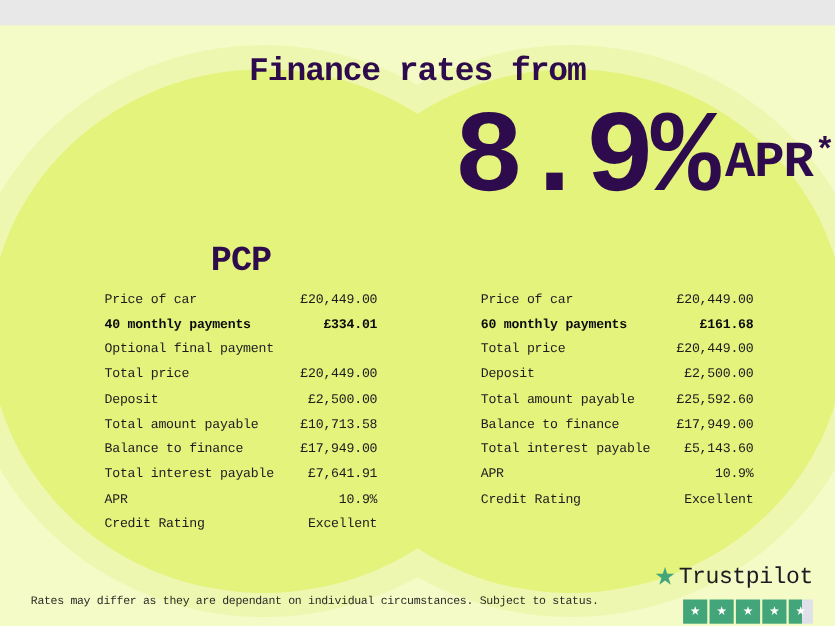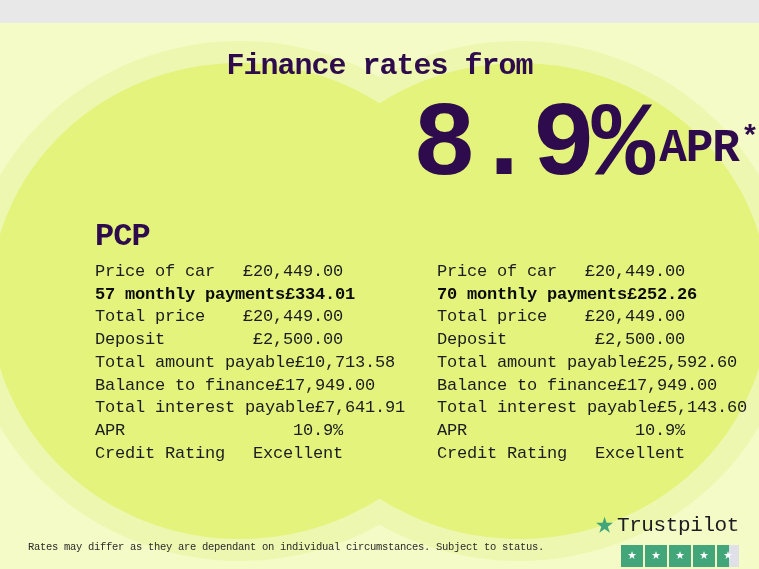--- a/index.html
+++ b/index.html
@@ -30,30 +30,30 @@
     position:absolute;top:62px;left:0;right:0;
     text-align:right;color:var(--heading,#2e0b4c);
     font-weight:700;font-size:106px;line-height:106px;letter-spacing:-4px;
     white-space:nowrap;
   }
   .rate-line .apr{font-size:46px;letter-spacing:-1px;vertical-align:13px;margin-left:8px;}
   .rate-line .ast{font-size:30px;letter-spacing:0;vertical-align:28px;margin-left:2px;}
 
   .col-header{
     position:absolute;top:196px;width:248px;
-    font-size:32px;line-height:36px;
+    text-align:center;font-size:32px;line-height:36px;
     font-weight:700;letter-spacing:-1px;
     color:var(--heading,#2e0b4c);
   }
   #pcp-header{left:95px;}
   #hp-header{left:437px;}
 
   .rows{
     position:absolute;top:238px;width:248px;
-    font-size:17px;color:var(--text,#1c1b20);
+    font-size:12px;color:var(--text,#1c1b20);
   }
   #pcp-rows{left:95px;}
   #hp-rows{left:437px;}
   .frow{
     display:flex;justify-content:space-between;align-items:baseline;
     line-height:22.7px;letter-spacing:-0.2px;white-space:nowrap;
   }
   .frow.bold{font-weight:700;color:var(--text-bold,#0b0b0e);}
 
   .disclaimer{
@@ -95,22 +95,26 @@
   <div class="rate-line"><span>8.9%</span><span class="apr">APR</span><span class="ast">*</span></div>
 
   <div class="col-header" id="pcp-header">PCP</div>
 
   <div class="rows" id="pcp-rows">
       <div class="frow">
         <span>Price of car</span>
         <span>£20,449.00</span>
       </div>
       <div class="frow bold">
-        <span>57 monthly payments</span>
+        <span>40 monthly payments</span>
         <span>£334.01</span>
+      </div>
+      <div class="frow">
+        <span>Optional final payment</span>
+        <span></span>
       </div>
       <div class="frow">
         <span>Total price</span>
         <span>£20,449.00</span>
       </div>
       <div class="frow">
         <span>Deposit</span>
         <span>£2,500.00</span>
       </div>
       <div class="frow">
@@ -133,22 +137,22 @@
         <span>Credit Rating</span>
         <span>Excellent</span>
       </div>
     </div>
   <div class="rows" id="hp-rows">
       <div class="frow">
         <span>Price of car</span>
         <span>£20,449.00</span>
       </div>
       <div class="frow bold">
-        <span>70 monthly payments</span>
-        <span>£252.26</span>
+        <span>60 monthly payments</span>
+        <span>£161.68</span>
       </div>
       <div class="frow">
         <span>Total price</span>
         <span>£20,449.00</span>
       </div>
       <div class="frow">
         <span>Deposit</span>
         <span>£2,500.00</span>
       </div>
       <div class="frow">

